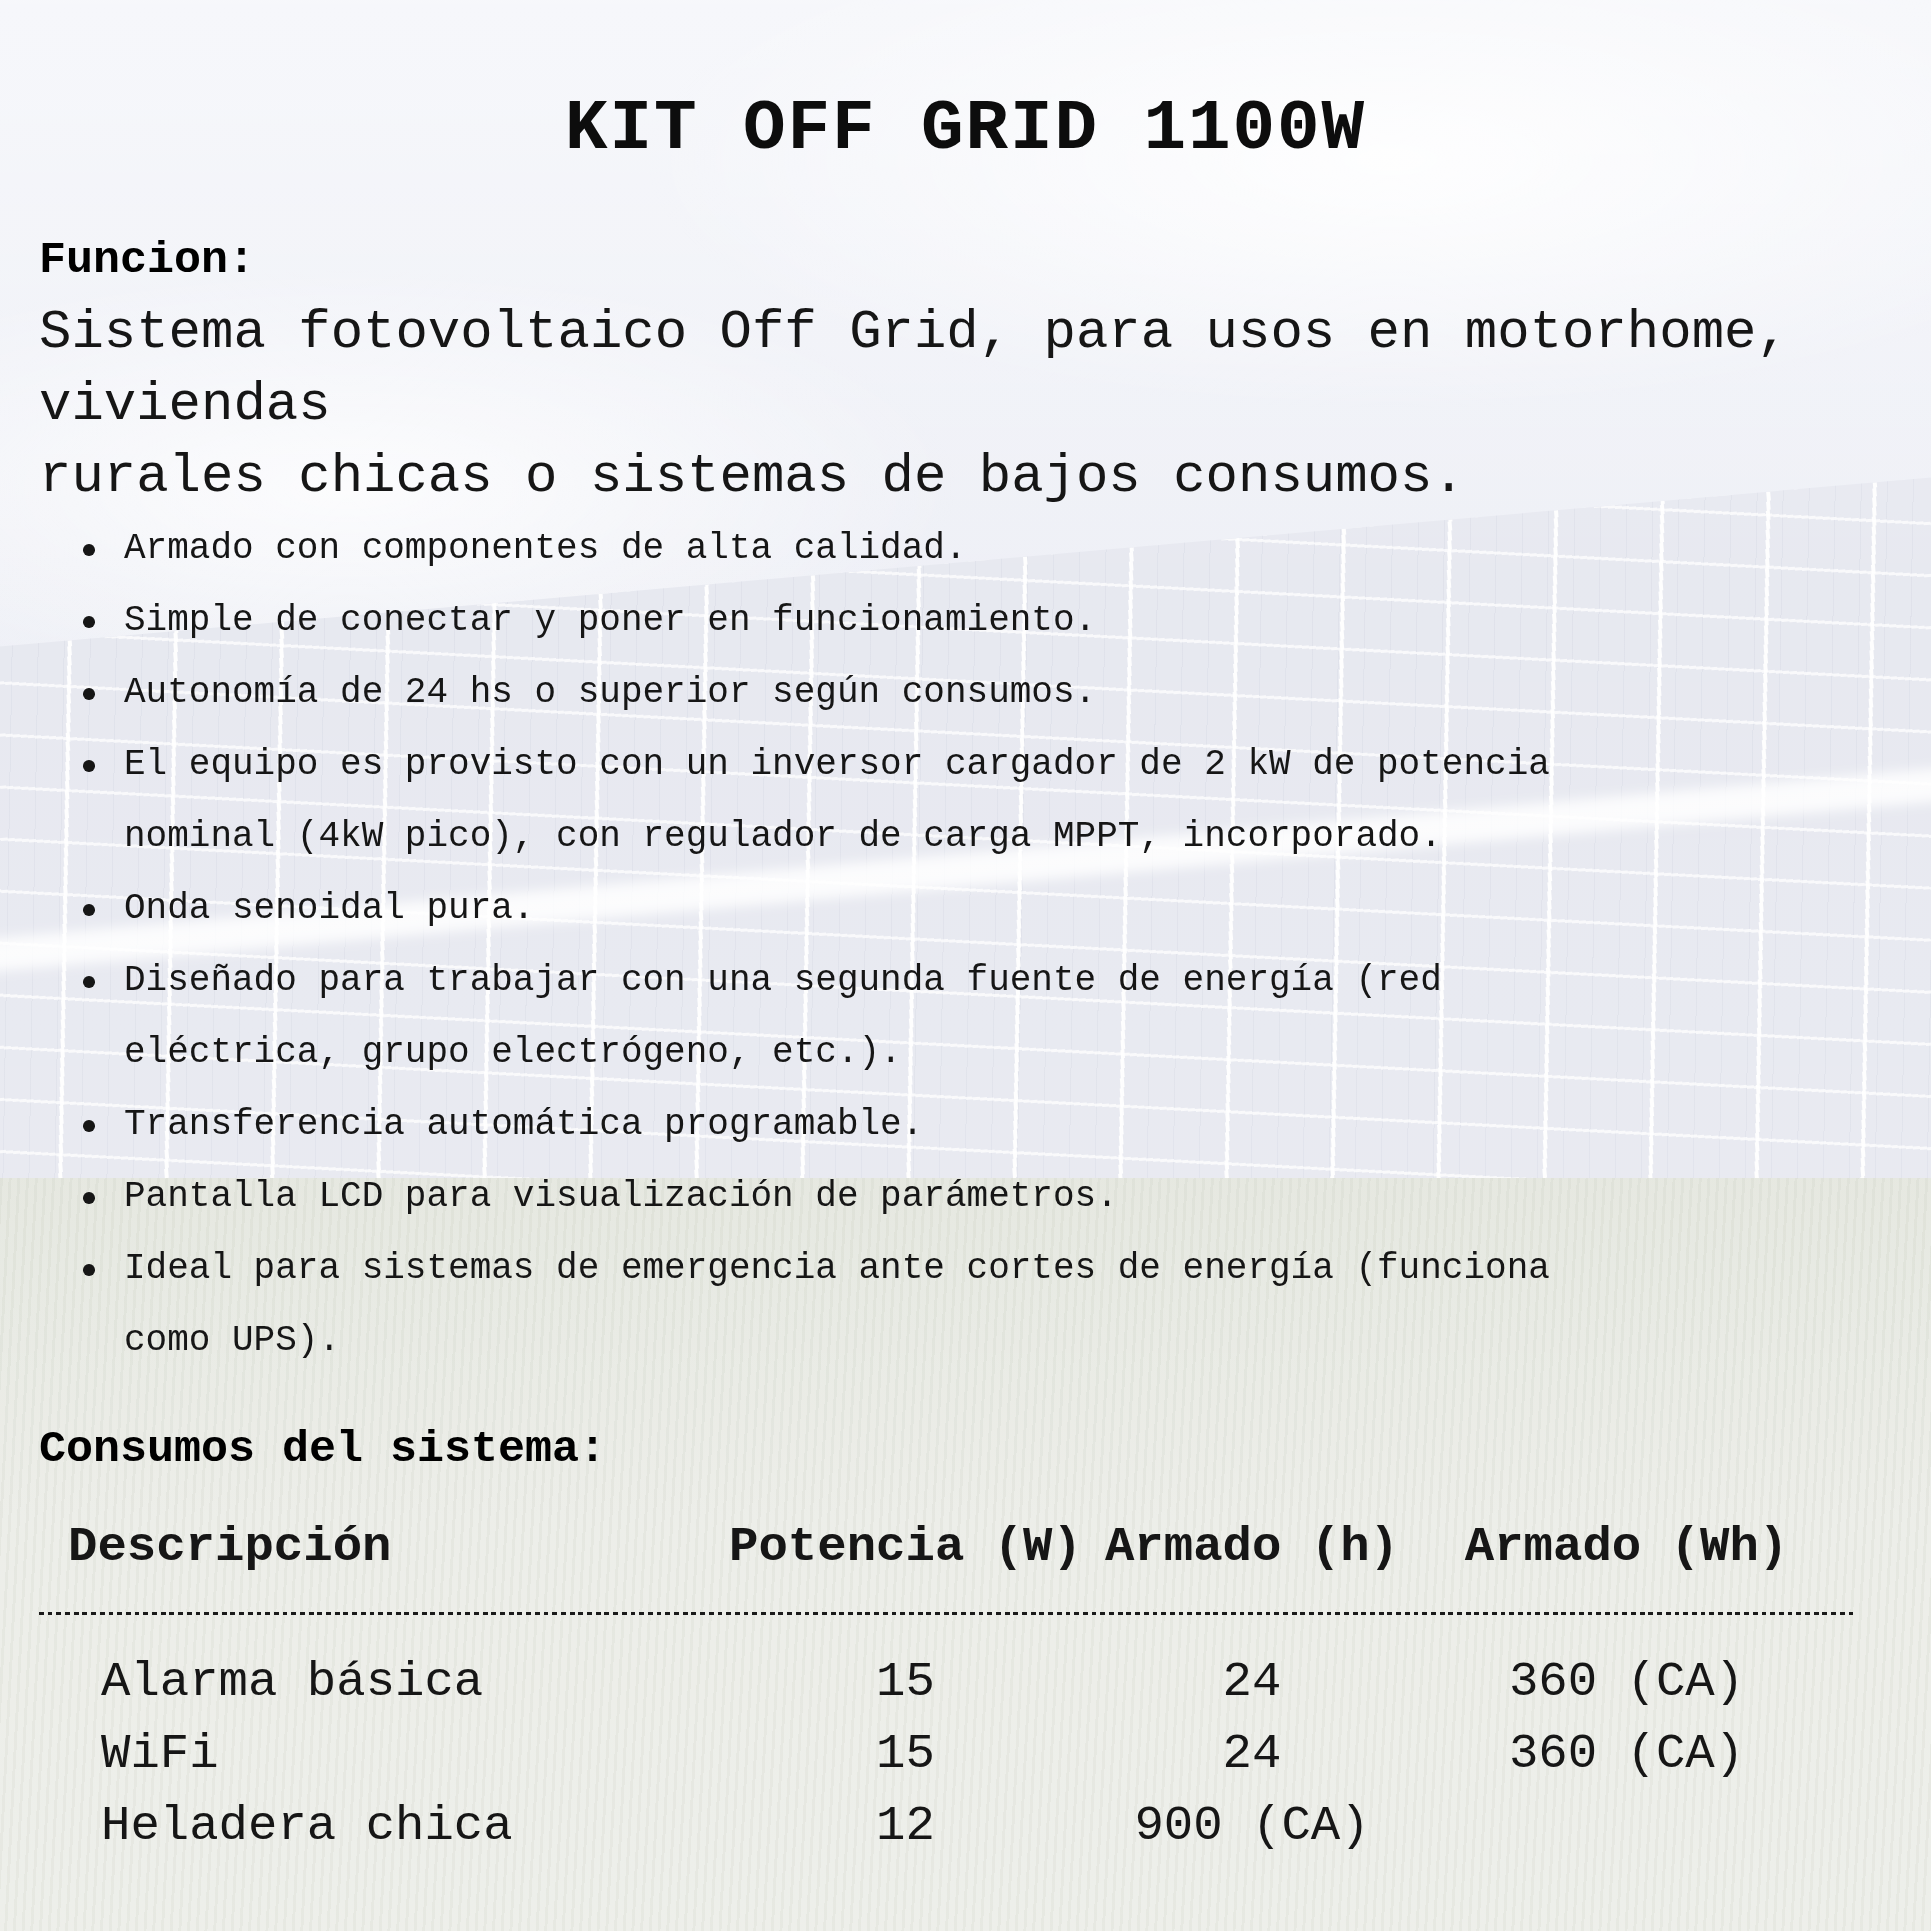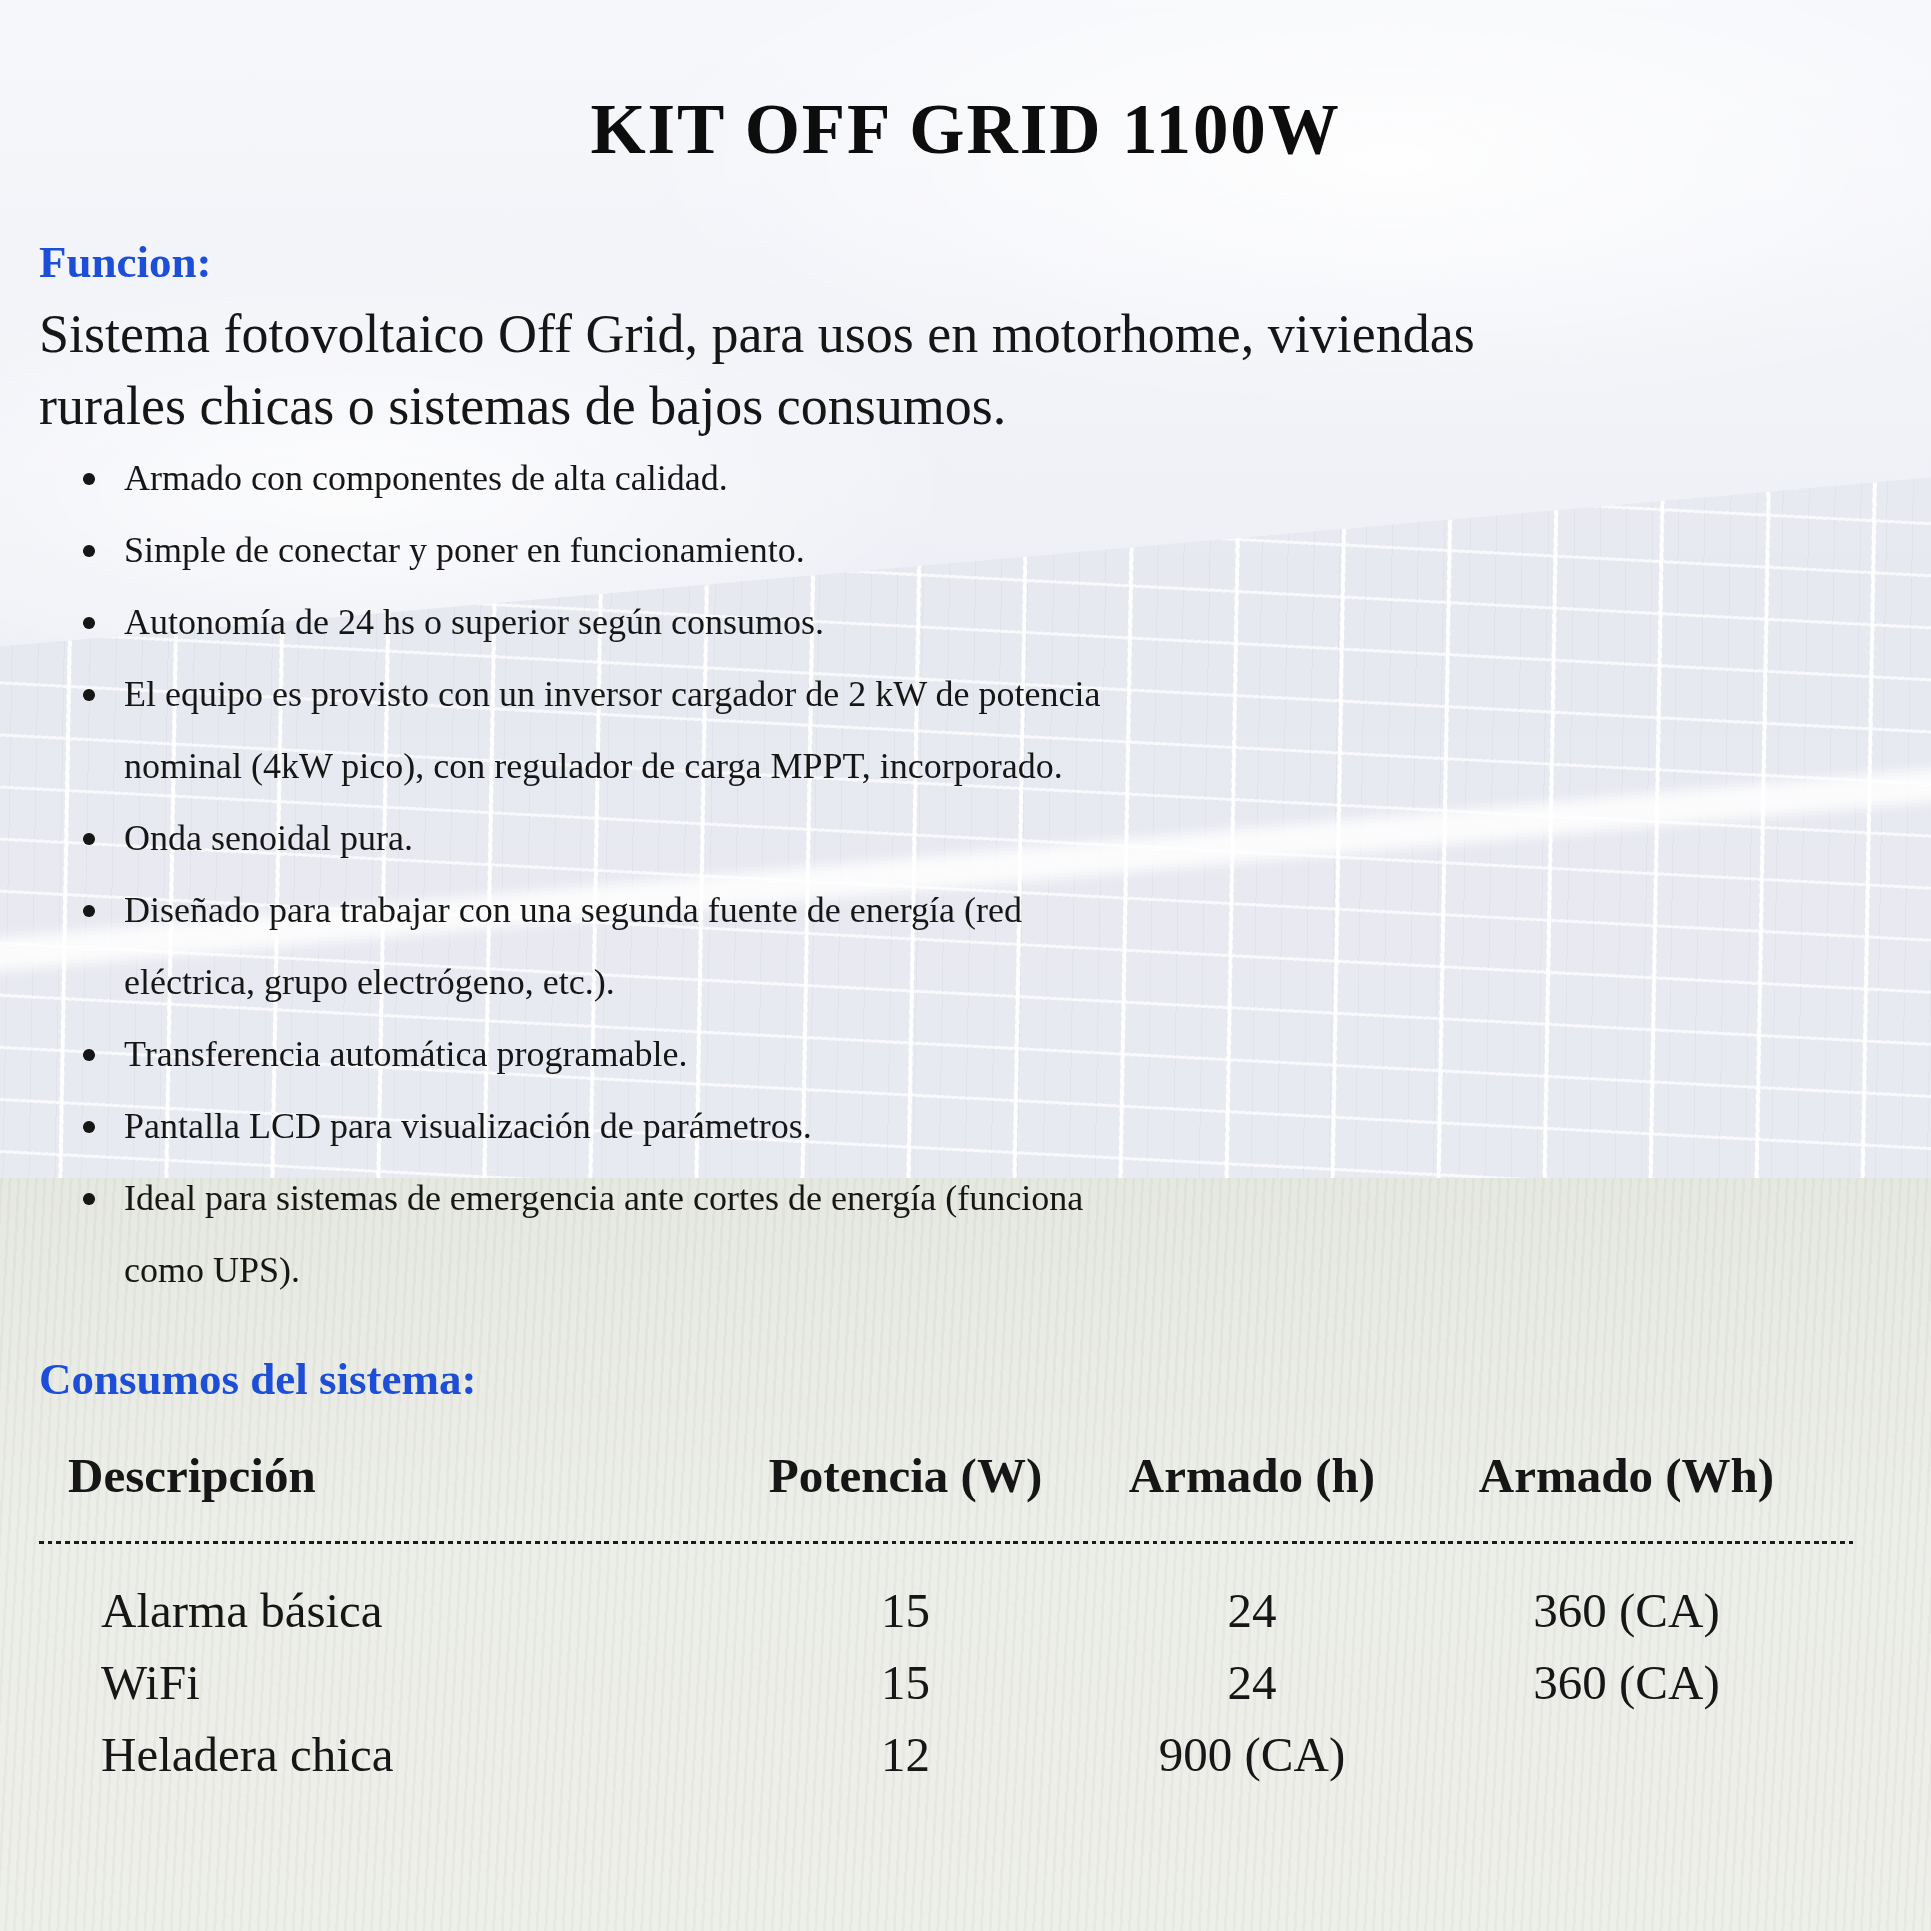--- a/index.html
+++ b/index.html
@@ -1,19 +1,19 @@
 <!DOCTYPE html>
 <html><head>
 <meta charset="utf-8">
 <style>
   html,body{margin:0;padding:0;}
   body{width:1931px;height:1931px;background:#eef0f6;}
   .page{
     position:relative;width:1931px;height:1931px;overflow:hidden;
-    font-family:Liberation Serif, serif;
+    font-family:Liberation Mono, monospace;
     color:#161616;
   }
   
   .bg-sky{
     position:absolute;top:0;left:0;right:0;height:46%;
     background:
       radial-gradient(55% 40% at 72% 18%, rgba(255,255,255,.9) 0%, rgba(255,255,255,0) 70%),
       radial-gradient(45% 35% at 18% 55%, rgba(255,255,255,.8) 0%, rgba(255,255,255,0) 70%),
       linear-gradient(180deg,#eef0f7 0%,#e9ebf3 100%);
   }
@@ -42,21 +42,21 @@
   .bg-veil{
     position:absolute;inset:0;
     background:linear-gradient(180deg, rgba(255,255,255,.50) 0%, rgba(255,255,255,.18) 30%, rgba(255,255,255,.30) 100%);
   }
   
   .content{position:relative;z-index:2;padding:89px 39px 0 39px;}
   .doc-title{
     text-align:center;font-size:71px;font-weight:700;letter-spacing:1.9px;
     margin:0 0 56px 0;color:#0d0d0d;
   }
-  .section-heading{font-size:45px;font-weight:700;line-height:72px;margin:0;color:#1d4ed8;}
+  .section-heading{font-size:45px;font-weight:700;line-height:72px;margin:0;color:#000000;}
   .intro{font-size:54px;line-height:72px;margin:0;white-space:pre-line;}
   ul.feature-list{list-style:none;margin:0;padding:0;}
   ul.feature-list li{
     position:relative;padding-left:85px;font-size:36px;line-height:72px;
     white-space:pre-line;
   }
   .bullet-dot{
     position:absolute;left:44px;top:31px;width:11.6px;height:11.6px;border-radius:50%;
     background:#161616;
   }

